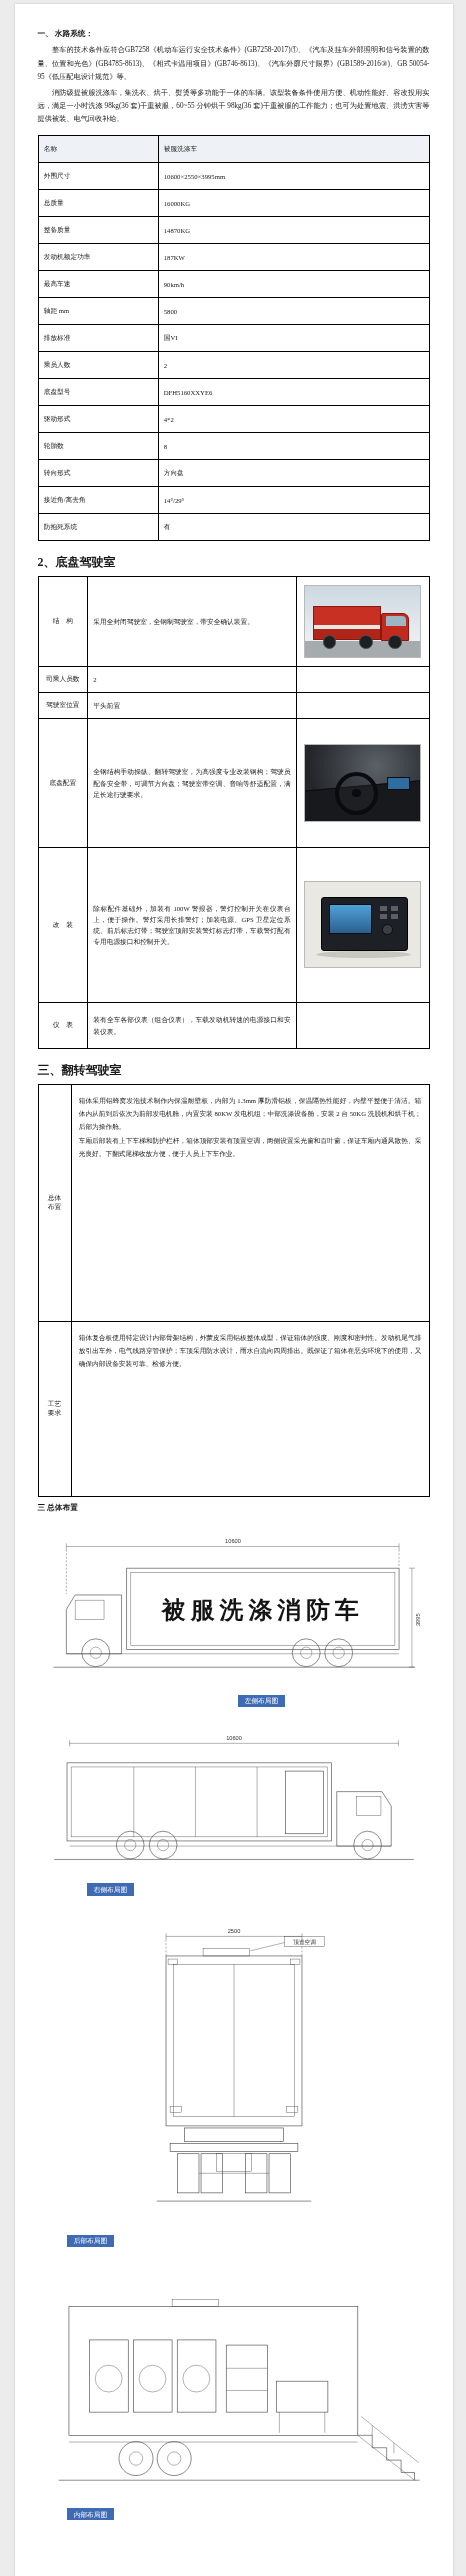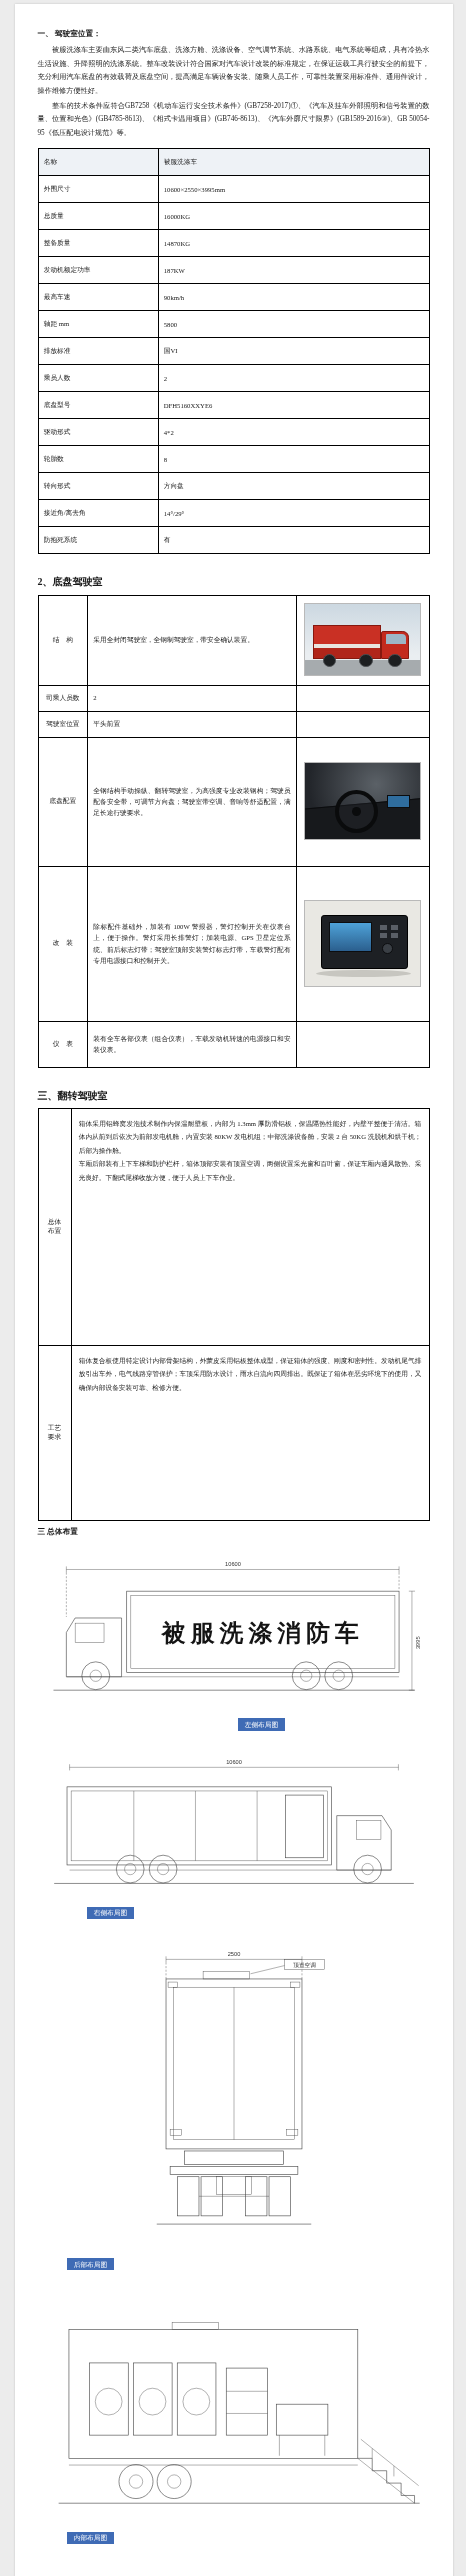--- a/index.html
+++ b/index.html
@@ -1,21 +1,21 @@
 <!DOCTYPE html>
 <html style="font-size:8.2px"><head>
 <meta charset="utf-8">
 <style>
   * { margin:0; padding:0; box-sizing:border-box; }
   html, body { background:#ececec; }
   body { width:467px; font-family:"Liberation Serif","DejaVu Serif",serif; color:#1a1a1a; }
   .paper { width:438px; margin:4.1px auto 0; background:#fff; padding:25px 23px 36px; min-height:3040px; box-shadow:0 0 2.1px rgba(0,0,0,.18); }
 
   .h-main { font-size:7.7px; font-weight:bold; margin-bottom:5.2px; }
-  .h-sub  { font-size:10px; font-weight:bold; margin-top:21px; margin-bottom:4.1px; }
+  .h-sub  { font-size:12px; font-weight:bold; margin-top:13px; margin-bottom:4.1px; }
   p.body-p { font-size:7.2px; line-height:13.4px; text-indent:2em; text-align:justify; margin-bottom:2.1px; }
 
   table { width:100%; border-collapse:collapse; }
   td { border:0.5px solid #000; font-size:6.7px; padding:3.1px 5.2px; vertical-align:middle; }
 
   .spec { margin-top:8.2px; }
   .spec td { height:27px; }
   .spec .lbl { width:120px; }
   .spec tr.shaded td { background:#eef2f6; }
 
@@ -81,23 +81,23 @@
   .pe-b { width:7.2px; height:5.2px; background:#5a5f66; }
   .pe-b1 { left:75px; top:24px; } .pe-b2 { left:86px; top:24px; }
   .pe-b3 { left:75px; top:32px; } .pe-b4 { left:86px; top:32px; }
   .pe-knob { left:77px; top:42px; width:11.3px; height:11.3px; background:#3a3f45; border-radius:50%; border:1px solid #0c0d0f; }
 </style>
 </head>
 <body>
 
 <div class="paper">
 
-  <div class="h-main">一、 驾驶室位置：</div>
-  <p class="body-p">被服洗涤车主要由东风二类汽车底盘、洗涤方舱、洗涤设备、空气调节系统、水路系统、电气系统等组成，具有冷热水生活设施、升降照明的洗涤系统。整车改装设计符合国家对汽车设计改装的标准规定，在保证运载工具行驶安全的前提下，充分利用汽车底盘的有效载荷及底盘空间，提高满足车辆设备安装、随乘人员工作，可靠性装置采用标准件、通用件设计，操作维修方便性好。</p>
+  <div class="h-main">一、 水路系统：</div>
   <p class="body-p">整车的技术条件应符合GB7258《机动车运行安全技术条件》(GB7258-2017)①、《汽车及挂车外部照明和信号装置的数量、位置和光色》(GB4785-8613)、《相式卡温用项目》(GB746-8613)、《汽车外廓尺寸限界》(GB1589-2016③)、GB 50054-95《低压配电设计规范》等。</p>
+  <p class="body-p">消防级提被服洗涤车，集洗衣、烘干、熨烫等多功能于一体的车辆。该型装备条件使用方便、机动性能好、容改投用实远，满足一小时洗涤 98kg(36 套)干重被服，60~55 分钟烘干 98kg(36 套)干重被服的工作能力；也可为处置地震、洪涝灾害等提供被装、电气回收补给。</p>
 
   <table class="spec">
     <tbody>
         <tr class="shaded">
       <td class="lbl">名称</td>
       <td class="val">被服洗涤车</td>
         </tr>
     <tr>
       <td class="lbl">外围尺寸</td>
       <td class="val">10600×2550×3995mm</td>

